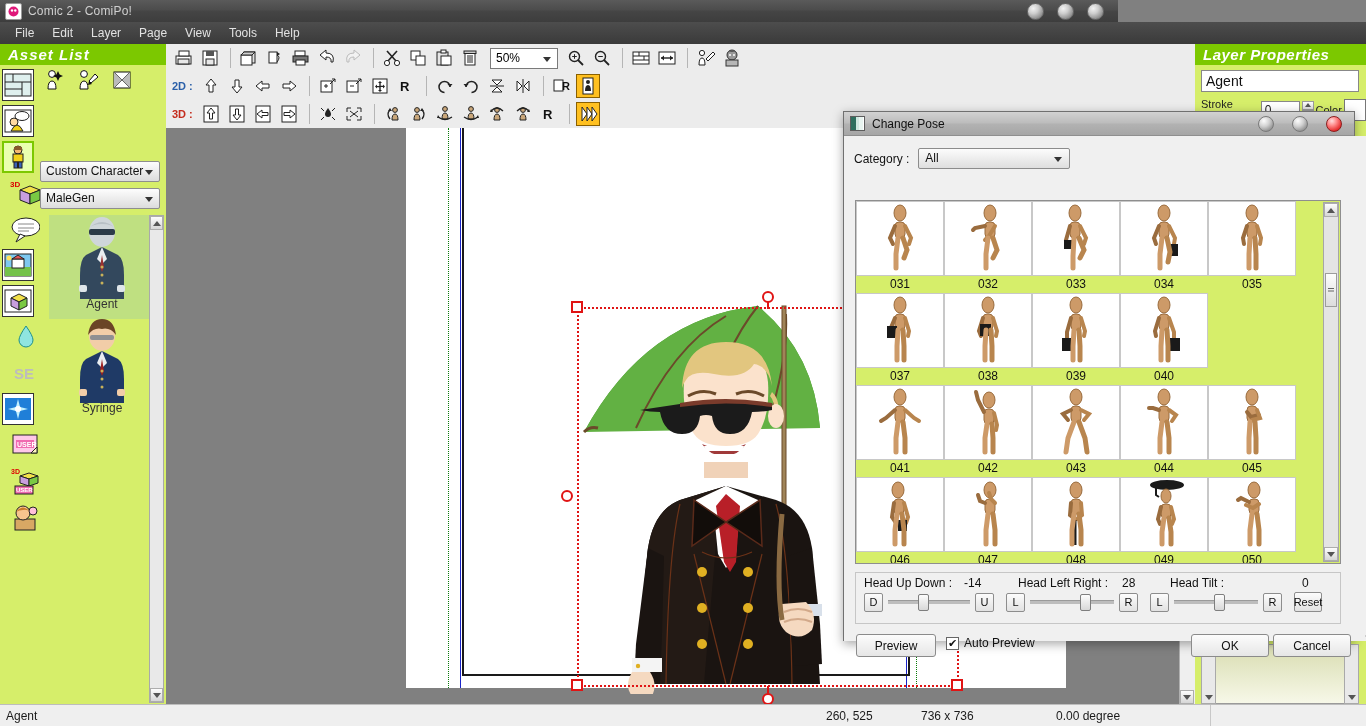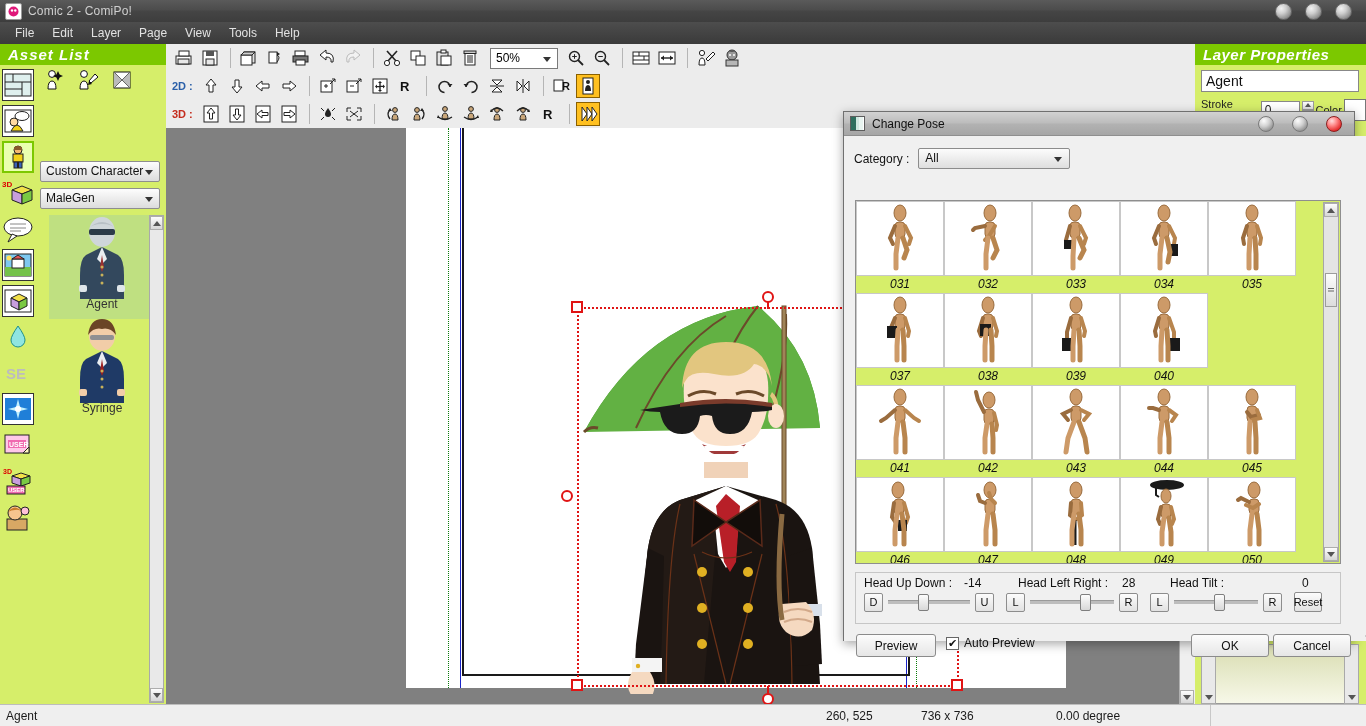--- a/index.html
+++ b/index.html
@@ -7,21 +7,21 @@
     width:1366px;height:726px;overflow:hidden;
     font-family:"Liberation Sans", sans-serif;
     font-size:12px;
     background:#808080;
     -webkit-font-smoothing:none;
   }
   .app{position:relative;width:1366px;height:726px;}
 
   
   .titlebar{
-    position:absolute;left:0;top:0;width:1366px;height:22px;
+    position:absolute;left:0;top:0;width:1118px;height:22px;
     background:linear-gradient(to bottom,#5a5a5a 0%,#4c4c4c 45%,#454545 50%,#3d3d3d 100%);
     display:flex;align-items:center;
   }
   .title-logo{
     width:15px;height:15px;margin-left:5px;margin-right:6px;
     background:#ffffff;border:1px solid #999;
     display:flex;align-items:center;justify-content:center;
     font-size:9px;color:#e0187a;font-weight:bold;border-radius:2px;
     overflow:hidden;
   }
@@ -54,21 +54,21 @@
   }
   .asset-inner{position:relative;width:166px;height:639px;background:#d6ee6a;}
   .cat-rail{position:absolute;left:2px;top:4px;width:34px;}
   .cat-icon{
     width:32px;height:32px;margin-bottom:4px;box-sizing:border-box;
     background:#fff;border:1px solid #333;
     display:flex;align-items:center;justify-content:center;font-size:9px;overflow:hidden;
     position:relative;
   }
   .cat-icon.sel{border:2px solid #7cc800;background:#eaffb0;}
-  .cat-icon.noborder{background:transparent;border:none;}
+  .cat-icon.noborder{background:transparent;border:none;margin-left:8px;}
 
   .asset-tools{position:absolute;left:42px;top:3px;display:flex;gap:10px;}
   .asset-tool{width:24px;height:24px;display:flex;align-items:center;justify-content:center;}
 
   .asset-select{
     position:absolute;left:40px;width:120px;height:21px;box-sizing:border-box;
     background:linear-gradient(to bottom,#fdfdfd,#dcdcdc);
     border:1px solid #8e8e8e;border-radius:2px;
     font-size:12px;color:#111;padding-left:5px;line-height:19px;
   }
@@ -193,21 +193,21 @@
   }
   .cat-combo .arrow{position:absolute;right:7px;top:8px;width:0;height:0;
     border-left:4px solid transparent;border-right:4px solid transparent;border-top:5px solid #333;}
 
   .pose-wrap{
     position:absolute;left:11px;top:64px;width:486px;height:364px;
     background:#d6ee6a;border:1px solid #8e8e8e;box-sizing:border-box;overflow:hidden;
   }
   .pose-grid{position:absolute;left:0;top:0;width:468px;}
   .pose-row{display:flex;}
-  .pose-cell{width:88px;margin:0;font-style:italic;}
+  .pose-cell{width:88px;margin:0;}
   .pose-thumb{width:88px;height:75px;background:#ffffff;border:1px solid #c8c8c8;box-sizing:border-box;
      display:flex;align-items:center;justify-content:center;overflow:hidden;}
   .pose-cap{height:17px;line-height:17px;text-align:center;font-size:12px;color:#111;background:#d6ee6a;}
   .pose-sb{position:absolute;right:1px;top:1px;width:16px;height:360px;background:#e4e4e4;
      border:1px solid #a6a6a6;box-sizing:border-box;}
   .pose-sb-thumb{position:absolute;left:1px;top:70px;width:12px;height:34px;
      background:linear-gradient(to bottom,#fdfdfd,#dcdcdc);border:1px solid #9c9c9c;box-sizing:border-box;
      display:flex;align-items:center;justify-content:center;}
 
   .slider-group{

